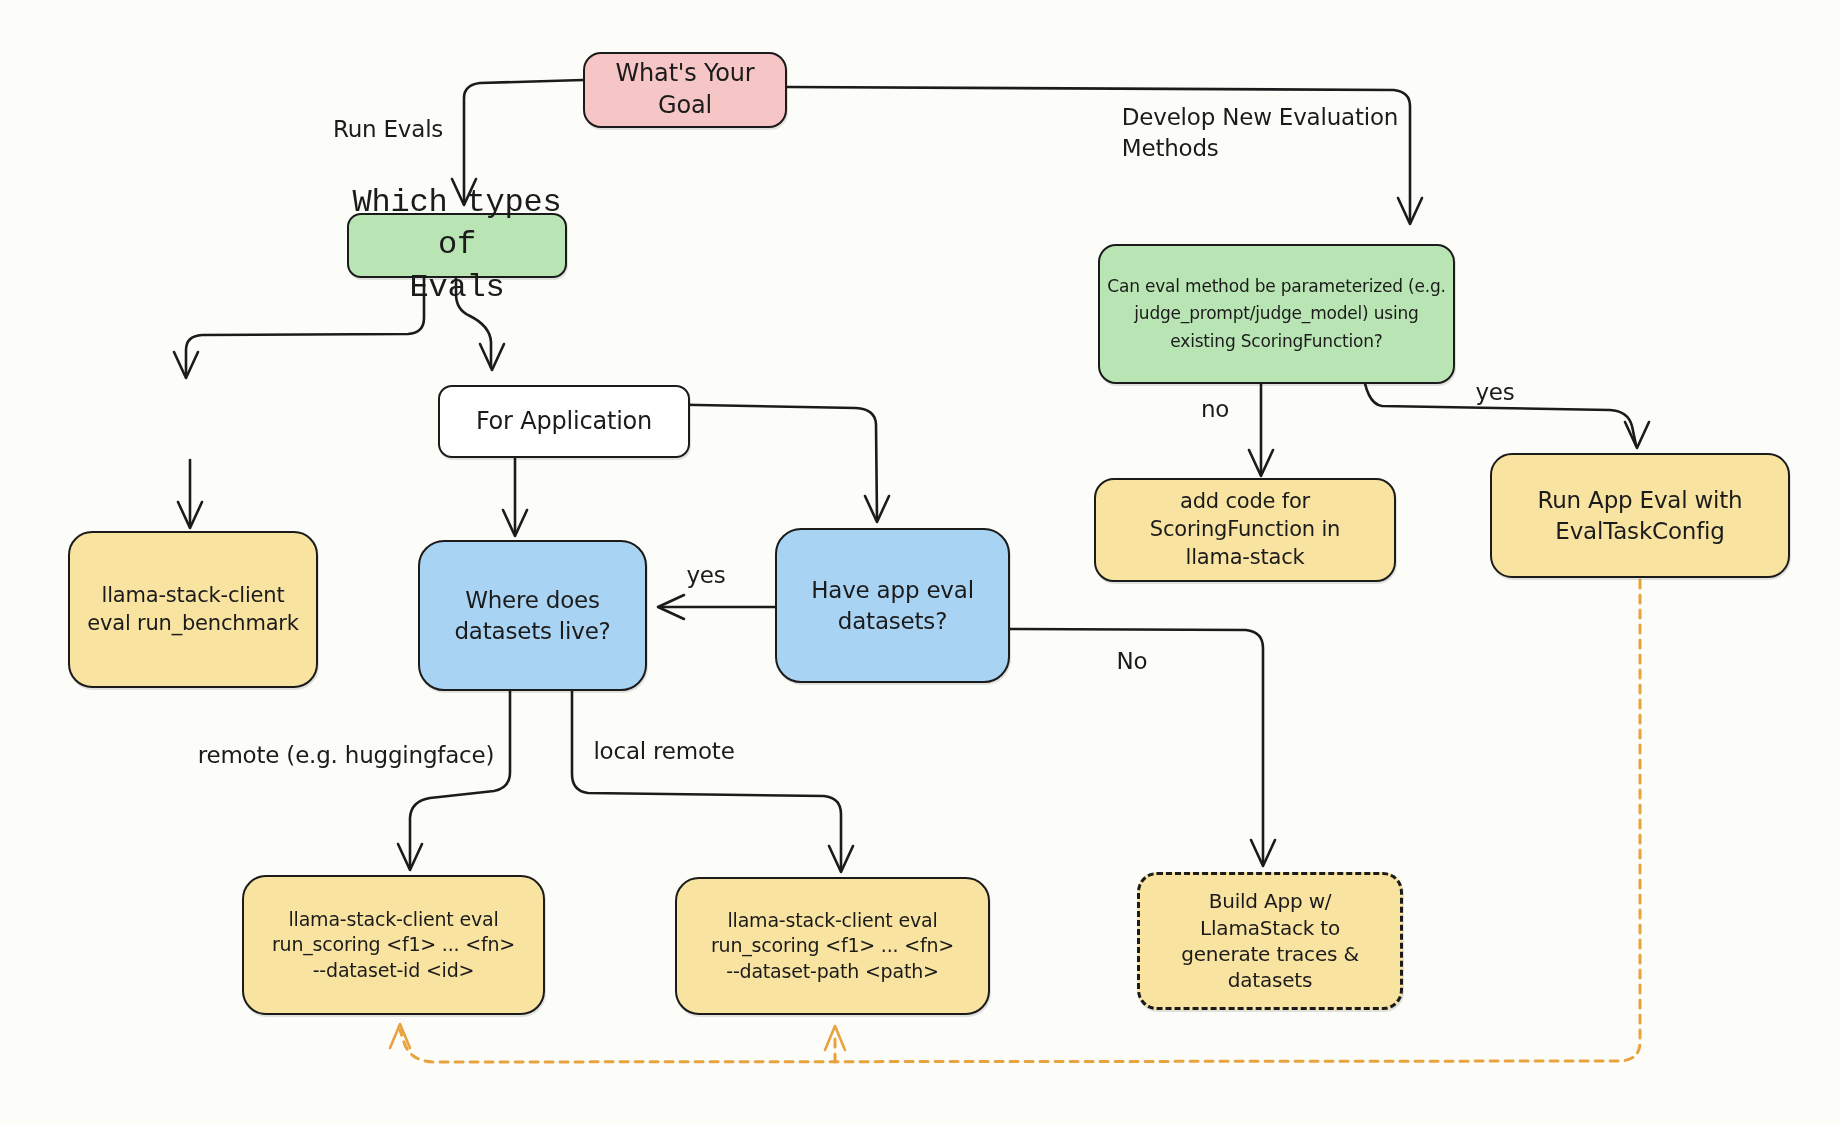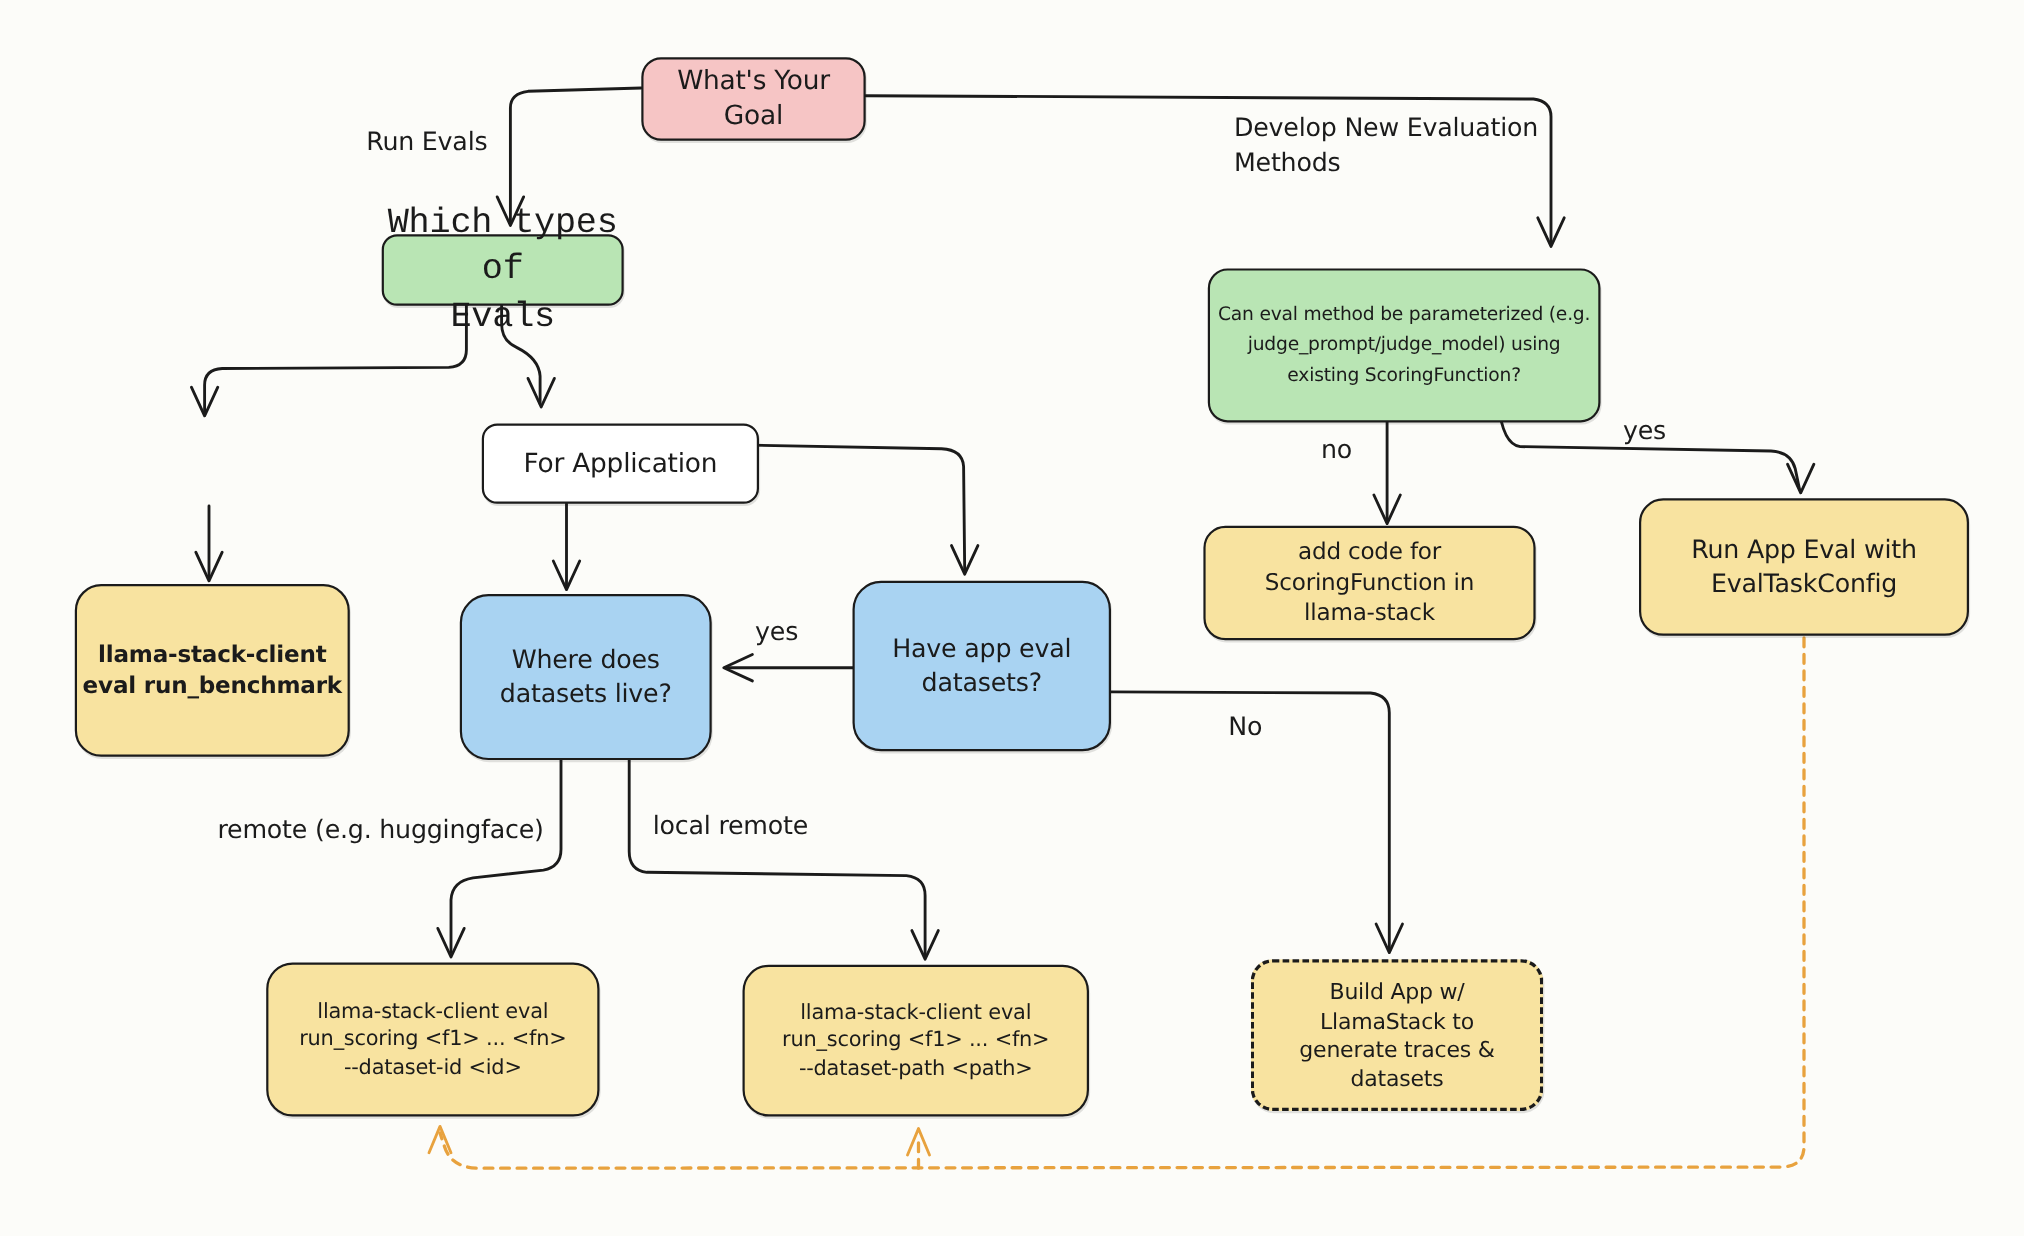--- a/index.html
+++ b/index.html
@@ -34,21 +34,21 @@
   .elabel{
     position:absolute;transform:translateX(-50%);
     white-space:pre-line;text-align:left;
     font-size:23px;line-height:1.35;letter-spacing:-0.2px;
   }
   
   .n-goal          {left:583px; top:52px;  width:204px; height:76px;  border-radius:18px; font-size:24px;}
   .n-which-types   {left:347px; top:213px; width:220px; height:65px;  border-radius:14px; font-size:32px;font-family:Liberation Mono, monospace;}
   .n-benchmark     {left:63px;  top:385px; width:244px; height:75px;  border-radius:16px; font-size:24px;}
   .n-for-app       {left:392px; top:385px; width:252px; height:73px;  border-radius:14px; font-size:24px;margin-left:46px;}
-  .n-run-benchmark {left:68px;  top:531px; width:250px; height:157px; border-radius:24px; font-size:21px;font-weight:bold;}
+  .n-run-benchmark {left:68px;  top:531px; width:250px; height:157px; border-radius:24px; font-size:21px;}
   .n-where-datasets{left:418px; top:540px; width:229px; height:151px; border-radius:26px; font-size:23px;}
   .n-have-app-eval {left:775px; top:528px; width:235px; height:155px; border-radius:26px; font-size:23px;}
   .n-can-eval      {left:1098px;top:228px; width:357px; height:140px; border-radius:18px; font-size:17px; line-height:1.62;margin-top:16px;}
   .n-add-code      {left:1094px;top:478px; width:302px; height:104px; border-radius:20px; font-size:21px;}
   .n-run-app-eval  {left:1490px;top:453px; width:300px; height:125px; border-radius:22px; font-size:23px;}
   .n-scoring-remote{left:242px; top:875px; width:303px; height:140px; border-radius:24px; font-size:19px;}
   .n-scoring-local {left:675px; top:877px; width:315px; height:138px; border-radius:24px; font-size:19px;}
   .n-build-app     {left:1137px;top:872px; width:266px; height:138px; border-radius:20px; font-size:20px;}
   
   .l-run-evals   {left:388px;  top:114px;}

